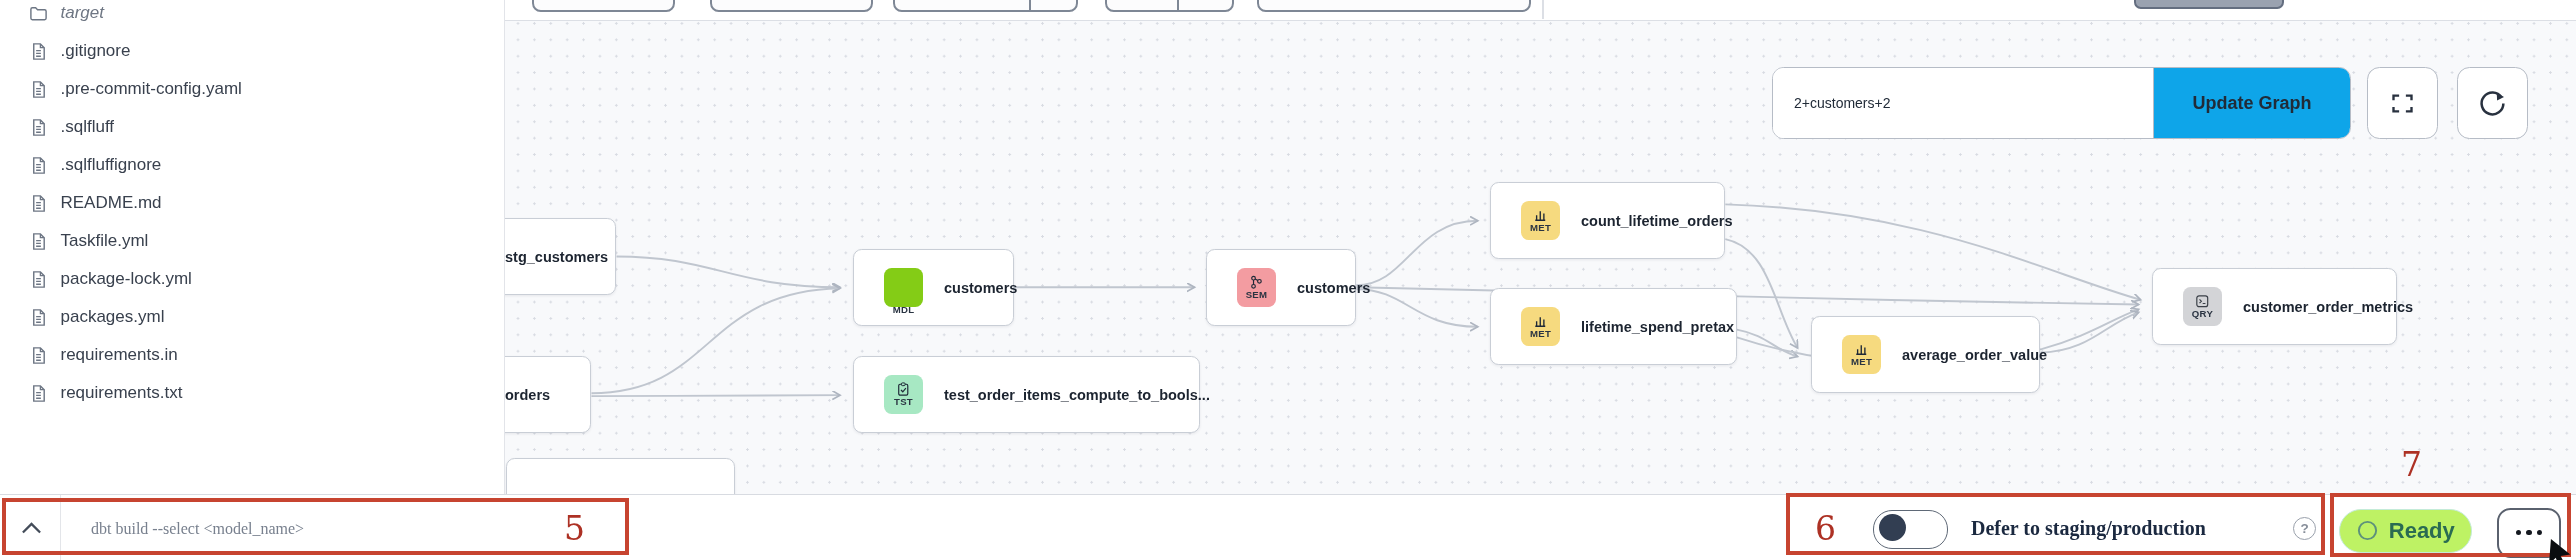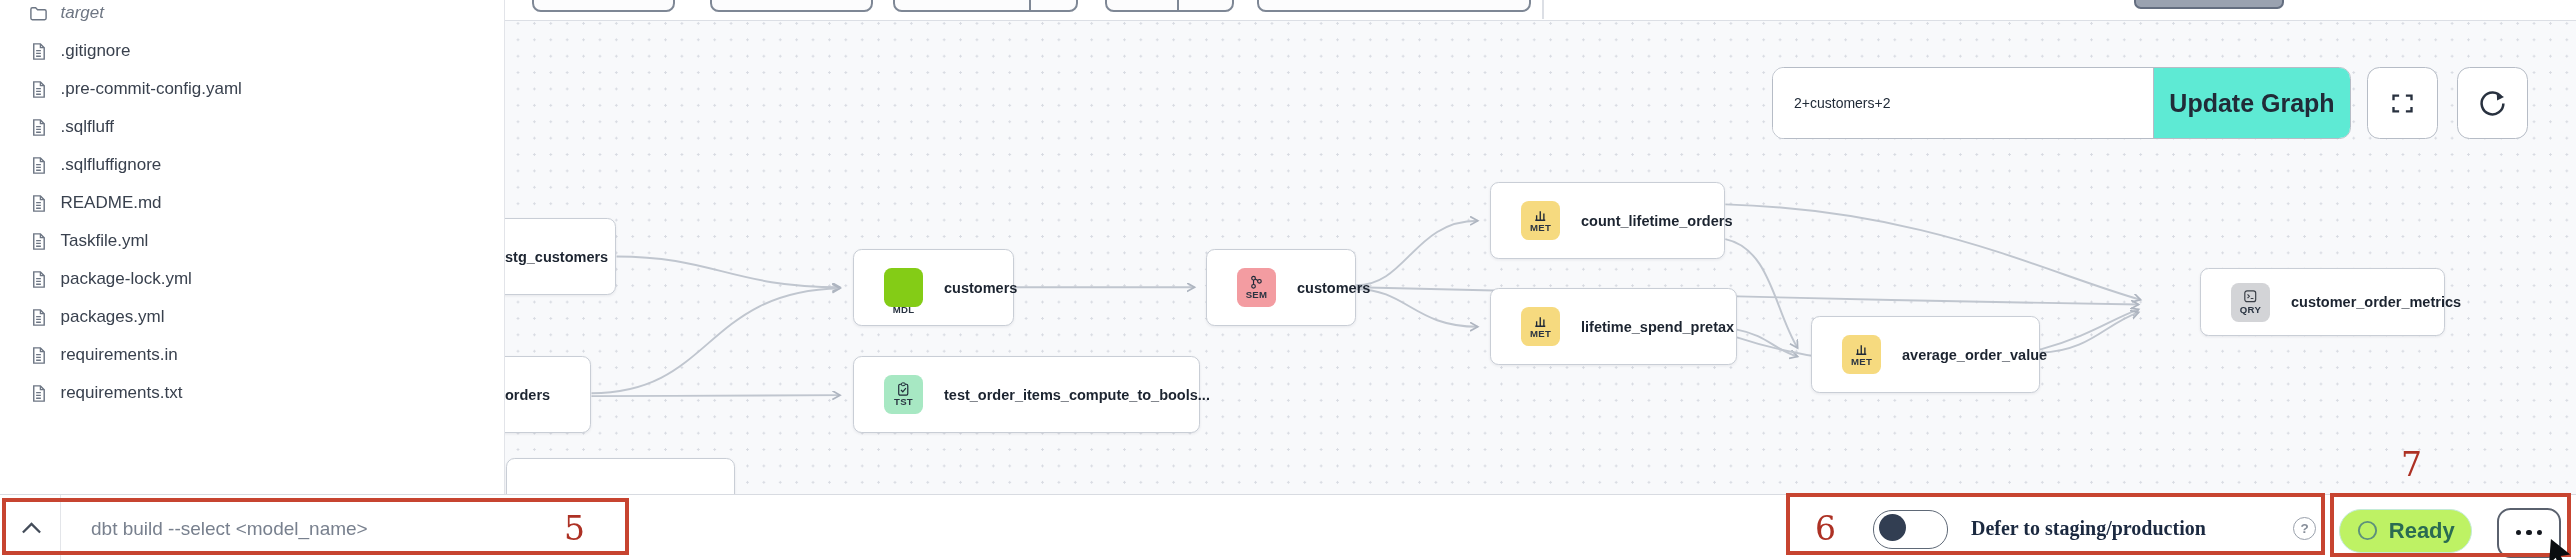--- a/index.html
+++ b/index.html
@@ -42,33 +42,33 @@
   .badge .btxt{font-size:9.6px;font-weight:bold;color:#2a3442;line-height:9.6px;letter-spacing:0.3px;}
   .badge svg{display:block;}
   .b-mdl{background:#84cc16;gap:44px;} .b-tst{background:#a7e8c3;} .b-sem{background:#f39ca1;}
   .b-met{background:#f6da7f;} .b-qry{background:#d3d4d7;}
 
   
   .selgroup{position:absolute;left:1772px;top:67px;height:72px;display:flex;z-index:10;
     border:1.4px solid #b6bcc6;border-radius:11.6px;overflow:hidden;background:#fff;box-sizing:border-box;}
   .selinput{width:359px;border:none;outline:none;background:#fff;padding:0 0 0 21px;
     font-family:"Liberation Sans",sans-serif;font-size:14px;color:#212b38;}
-  .updbtn{width:197px;background:#5eead4;border:none;border-left:1.4px solid #b6bcc6;
-    font-family:"Liberation Sans",sans-serif;font-size:25px;font-weight:600;color:#212b38;cursor:pointer;}
+  .updbtn{width:197px;background:#0ea5e9;border:none;border-left:1.4px solid #b6bcc6;
+    font-family:"Liberation Sans",sans-serif;font-size:18px;font-weight:600;color:#212b38;cursor:pointer;}
   .sqbtn{position:absolute;top:67px;width:71px;height:72px;background:#fff;border:1.4px solid #b6bcc6;
     border-radius:12.5px;box-sizing:border-box;display:flex;align-items:center;justify-content:center;z-index:10;cursor:pointer;}
 
   
   .bottombar{position:absolute;left:0;top:494px;width:2576px;height:66px;background:#fff;
     border-top:1px solid #d8dbe1;box-sizing:border-box;z-index:30;}
   .bbdiv{position:absolute;left:60px;top:0;bottom:0;width:1px;background:#e3e5e9;}
   .chevbtn{position:absolute;left:13.5px;top:17.3px;width:35px;height:31px;display:flex;
     align-items:center;justify-content:center;cursor:pointer;background:none;border:none;}
   .cmdinput{position:absolute;left:89px;top:11.6px;width:520px;height:42px;border:none;outline:none;
-    font-family:Liberation Sans, sans-serif;font-size:19px;color:#3a4350;background:transparent;}
+    font-family:Liberation Serif, serif;font-size:16px;color:#3a4350;background:transparent;}
   .cmdinput::placeholder{color:#78808e;opacity:1;}
   .toggle{position:absolute;left:1873px;top:14.5px;width:75px;height:39px;border:1.9px solid #5f6977;
     border-radius:19px;background:#fff;box-sizing:border-box;cursor:pointer;}
   .knob{position:absolute;left:4.8px;top:3.9px;width:27px;height:27px;border-radius:50%;background:#323e52;}
   .deferlbl{position:absolute;left:1971px;top:0;height:66px;display:flex;align-items:center;
     font-size:20px;font-weight:700;color:#1b2940;font-family:Liberation Serif, serif;}
   .helpicon{position:absolute;left:2293px;top:22px;width:23px;height:23px;border:1.9px solid #99a0ab;
     border-radius:50%;box-sizing:border-box;display:flex;align-items:center;justify-content:center;
     font-size:13.5px;color:#868d99;font-weight:700;}
   .readypill{position:absolute;left:2339px;top:13.5px;width:133px;height:44px;background:#bef264;
@@ -207,21 +207,21 @@
   <div class="node" style="left:1811px;top:316px;width:229px;height:77px;">
     <span class="badge b-met">
       <svg width="14.5" height="14.5" viewBox="0 0 16 16">
           <path d="M4 13 V8 M8 13 V3.5 M12 13 V6 M2.5 13.5 H13.5" fill="none" stroke="#1f2937" stroke-width="1.5"></path>
         </svg>
       <span class="btxt">MET</span>
     </span>
     <span class="nlabel">average_order_value</span>
   </div>
 
-  <div class="node" style="left:2152px;top:268px;width:245px;height:68px;margin-left:48px;">
+  <div class="node" style="left:2152px;top:268px;width:245px;height:77px;">
     <span class="badge b-qry">
       <svg width="14.5" height="14.5" viewBox="0 0 16 16">
           <rect x="2" y="2" width="12" height="12" rx="2.5" fill="none" stroke="#3a3f47" stroke-width="1.3"></rect>
           <path d="M5 6 l2 2 -2 2 M8.5 10.5 h3" fill="none" stroke="#3a3f47" stroke-width="1.3"></path>
         </svg>
       <span class="btxt">QRY</span>
     </span>
     <span class="nlabel">customer_order_metrics</span>
   </div>
 

